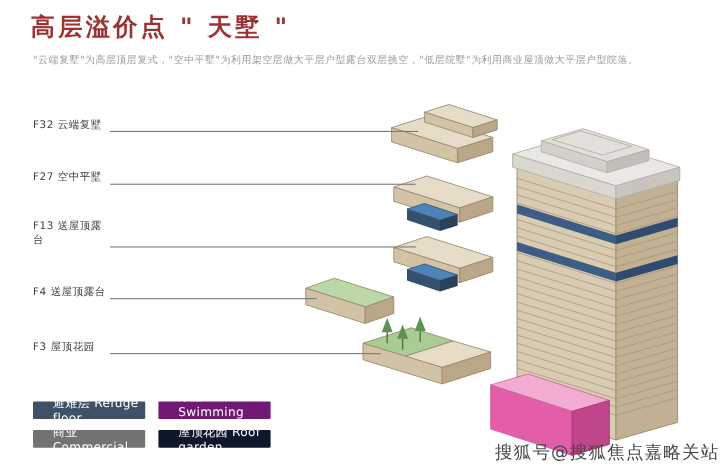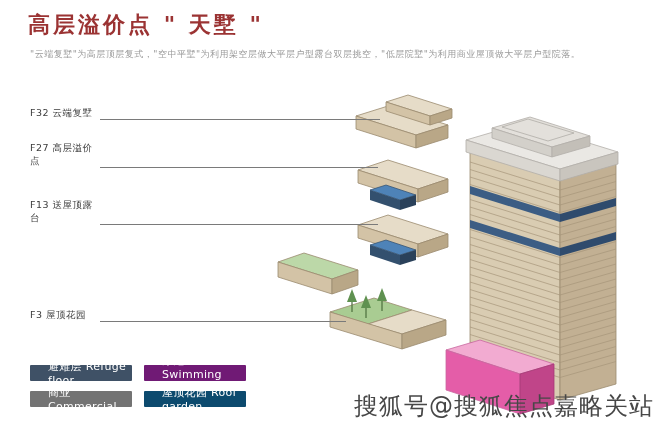--- a/index.html
+++ b/index.html
@@ -27,21 +27,21 @@
   .legend{
     position:absolute;left:30px;top:365px;
     display:grid;grid-template-columns:102px 102px;gap:10px 12px;
   }
   .legend-item{
     height:16px;display:flex;align-items:center;padding-left:18px;box-sizing:border-box;
     font-size:11px;color:#ffffff;letter-spacing:.3px;border-radius:1px;
   }
   .watermark{
     position:absolute;right:6px;bottom:8px;
-    font-size:24px;color:#474747;font-weight:500;letter-spacing:1px;
+    font-size:16px;color:#474747;font-weight:500;letter-spacing:1px;
   }
   .blk{stroke:#9a8a6e;stroke-width:.8;stroke-linejoin:round;}
   .cap{stroke:#b2afa9;stroke-width:.8;stroke-linejoin:round;}
   #tower-floor-lines line{stroke:#a6957a;stroke-width:.7;}
   .tree-stem{stroke:#4c6e3c;stroke-width:1.2;}
 </style>
 </head>
 <body>
 
 <div class="page">
@@ -190,33 +190,37 @@
   </svg>
 
   <h1 class="title">高层溢价点 " 天墅 "</h1>
   <p class="subtitle">"云端复墅"为高层顶层复式，"空中平墅"为利用架空层做大平层户型露台双层挑空，"低层院墅"为利用商业屋顶做大平层户型院落。</p>
 
   <div class="floor-row f32">
     <span class="floor-label">F32 云端复墅</span>
     <span class="floor-line"></span>
   </div>
   <div class="floor-row f27">
-    <span class="floor-label">F27 高层溢价点</span>
+    <span class="floor-label">F27 空中平墅</span>
     <span class="floor-line"></span>
   </div>
   <div class="floor-row f13">
     <span class="floor-label">F13 送屋顶露台</span>
+    <span class="floor-line"></span>
+  </div>
+  <div class="floor-row f4">
+    <span class="floor-label">F4 送屋顶露台</span>
     <span class="floor-line"></span>
   </div>
   <div class="floor-row f3">
     <span class="floor-label">F3 屋顶花园</span>
     <span class="floor-line"></span>
   </div>
 
   <div class="legend">
     <div class="legend-item" style="background-color: rgb(63, 81, 102);">避难层 Refuge floor</div>
     <div class="legend-item" style="background-color: #701a75;">泳池 Swimming pool</div>
     <div class="legend-item" style="background-color: #737373;">商业 Commercial</div>
-    <div class="legend-item" style="background-color: #0c4a6e;">屋顶花园 Roof garden</div>
+    <div class="legend-item" style="background-color: #0f172a;">屋顶花园 Roof garden</div>
   </div>
 
   <div class="watermark">搜狐号@搜狐焦点嘉略关站</div>
 </div>
 
 </body></html>

